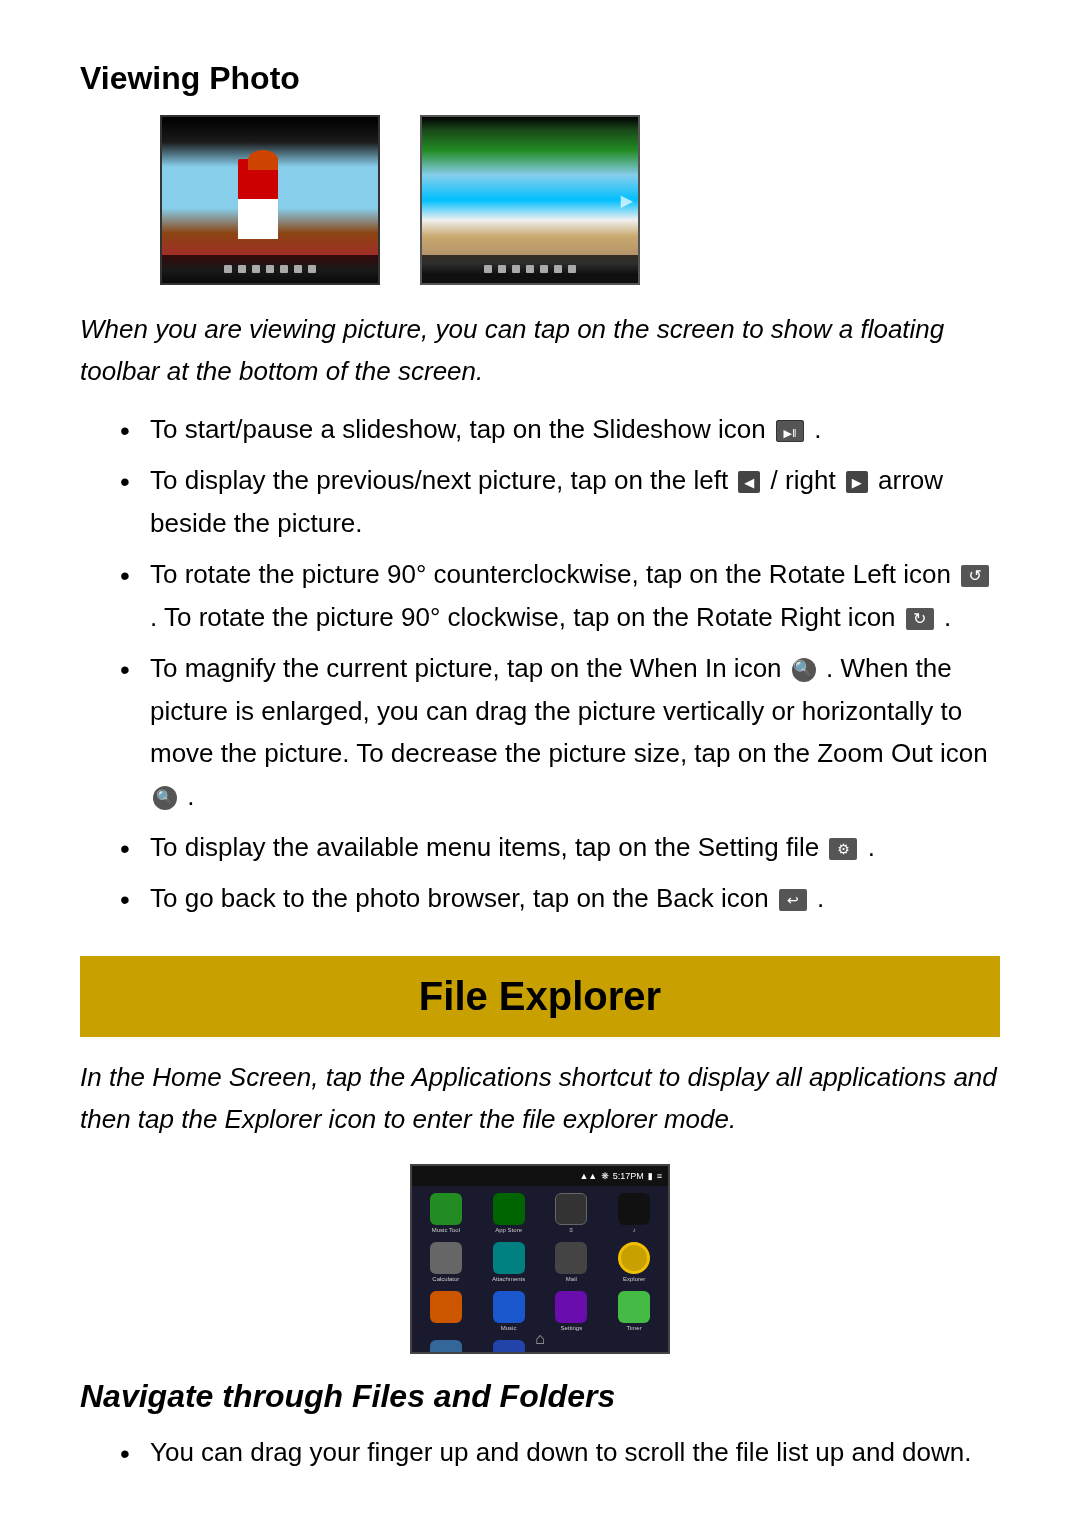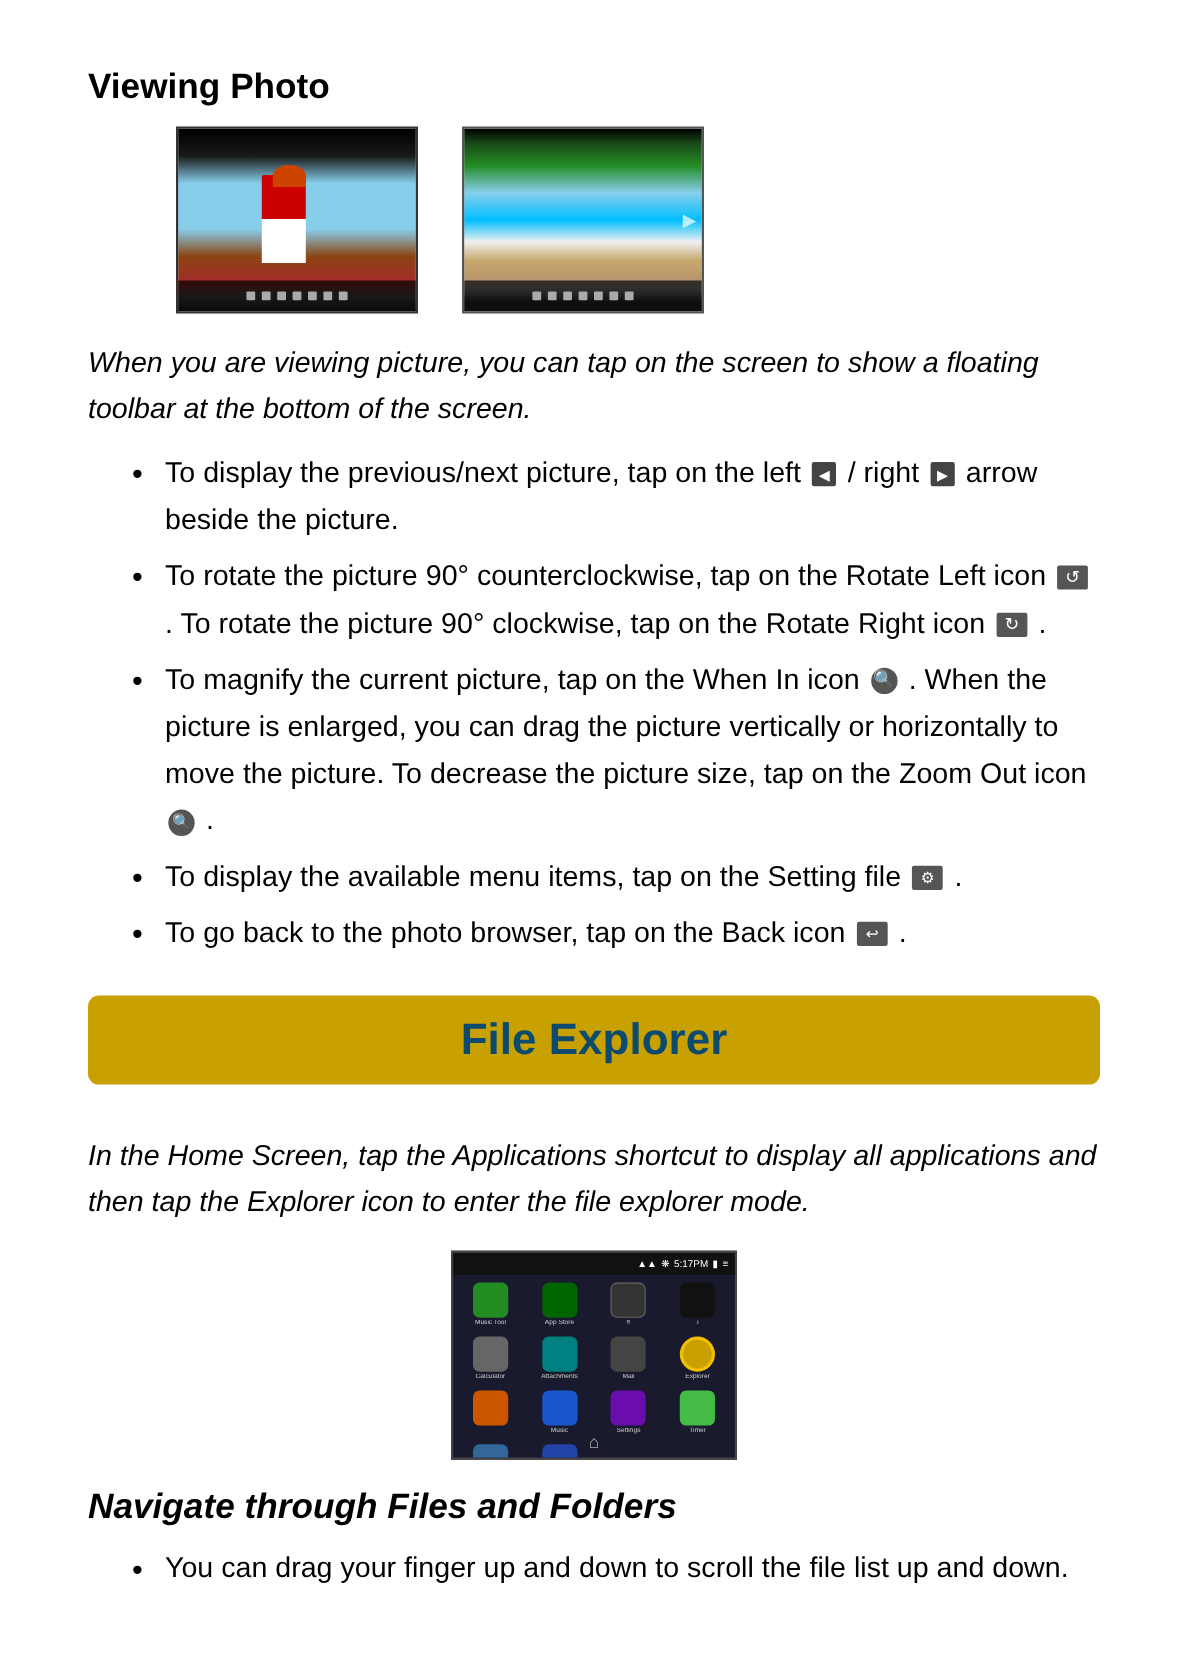--- a/index.html
+++ b/index.html
@@ -226,27 +226,27 @@
     .icon-back {
       background: #555;
     }
     .icon-back::after {
       content: '↩';
       font-size: 14px;
     }
 
     .section-banner {
       background: #c8a000;
-      color: #0c4a6e;
+      color: #000000;
       text-align: center;
       font-size: 40px;
       font-weight: bold;
       padding: 18px 0;
-      margin: 36px 0 44px 0;
-      border-radius: 10px;
+      margin: 36px 0 20px 0;
+      border-radius: 0;
     }
 
     .subsection-title {
       font-size: 32px;
       font-weight: bold;
       margin-bottom: 16px;
       margin-top: 24px;
       font-style: italic;
     }
 
@@ -365,20 +365,25 @@
       <span class="toolbar-dot"></span>
       <span class="toolbar-dot"></span>
     </div>
   </div>
 </div>
 
 <p class="body-text">When you are viewing picture, you can tap on the screen to show a floating toolbar at the bottom of the screen.</p>
 
 <ul class="bullet-list">
   <li>
+    <span>To start/pause a slideshow, tap on the Slideshow icon </span>
+    <span class="inline-icon icon-slideshow"></span>
+    <span>.</span>
+  </li>
+  <li>
     <span>To display the previous/next picture, tap on the left </span>
     <span class="inline-icon icon-arrow-left"></span>
     <span> / right </span>
     <span class="inline-icon icon-arrow-right"></span>
     <span> arrow beside the picture.</span>
   </li>
   <li>
     <span>To rotate the picture 90° counterclockwise, tap on the Rotate Left icon </span>
     <span class="inline-icon icon-rotate-left"></span>
     <span>. To rotate the picture 90° clockwise, tap on the Rotate Right icon </span>

